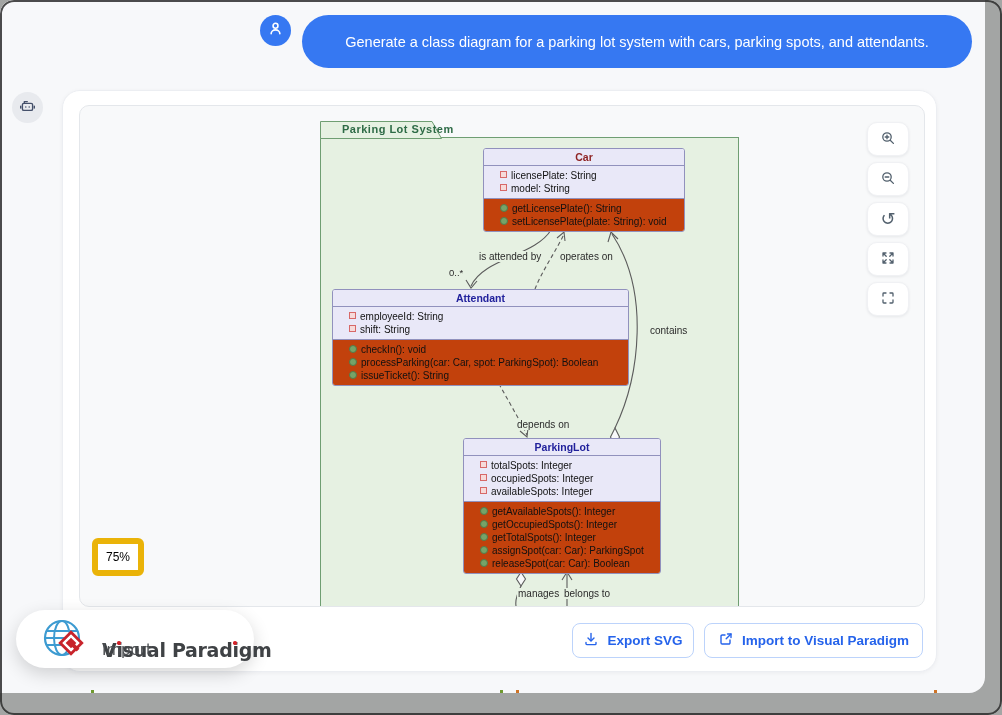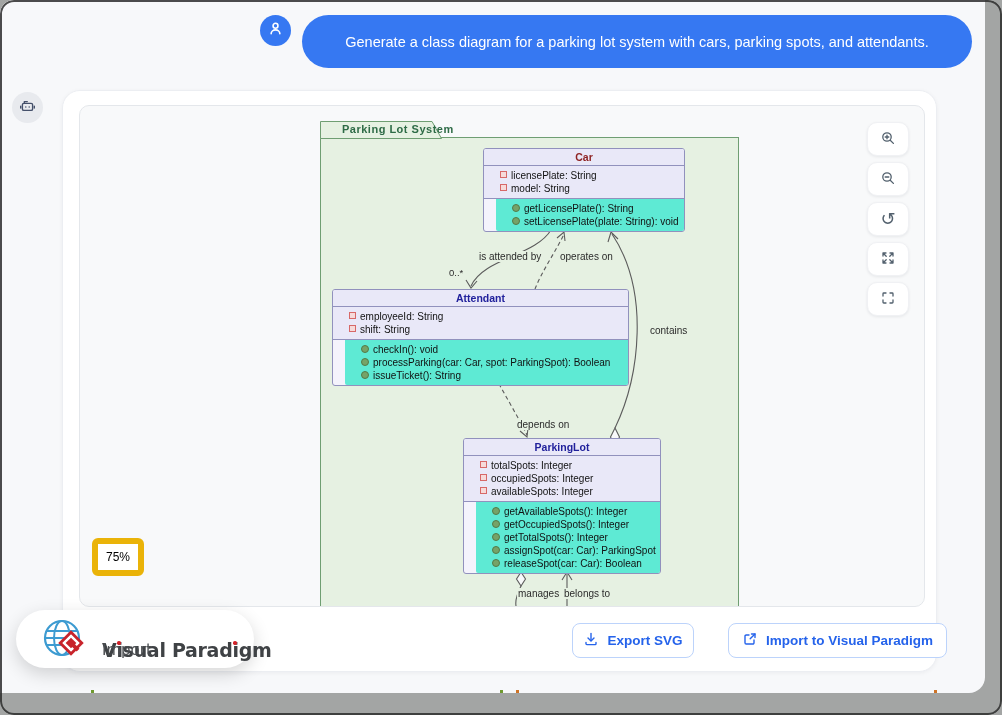--- a/index.html
+++ b/index.html
@@ -22,38 +22,38 @@
   .pkg-tab{position:absolute;left:240px;top:15px;width:124px;height:17px;z-index:2;}
   .pkg-tab-label{position:absolute;left:6px;top:2px;font-size:11px;font-weight:bold;color:#2e6b46;letter-spacing:.5px;white-space:nowrap;padding-left:16px;}
 
   .edges{position:absolute;left:0;top:0;z-index:2;}
   .rel-label{position:absolute;z-index:3;font-size:10px;color:#2b2b2b;background:#e6f1e2;padding:0 1px;white-space:nowrap;}
   .mult-label{position:absolute;z-index:3;font-size:9.5px;color:#2b2b2b;background:#e6f1e2;white-space:nowrap;}
 
   .class-box{position:absolute;z-index:4;border:1px solid #9191bd;border-radius:3px;background:#f4f3fc;font-size:10px;color:#111;}
   .class-title{height:16px;line-height:16px;text-align:center;font-weight:bold;font-size:10.5px;background:#e9e8f8;border-bottom:1px solid #9191bd;border-radius:2px 2px 0 0;}
   .class-attrs{background:#e9e8f8;border-bottom:1px solid #9191bd;padding:3px 0;}
-  .class-methods{background:#5eead4;padding:3px 0;border-radius:0 0 2px 2px;margin-left:12px;}
+  .class-methods{background:#c2410c;padding:3px 0;border-radius:0 0 2px 2px;}
   .member{height:13px;line-height:13px;padding-left:16px;white-space:nowrap;}
   .attr-icon{display:inline-block;width:5px;height:5px;border:1px solid #d76868;background:#f6dada;margin-right:4px;vertical-align:1px;}
   .method-icon{display:inline-block;width:6px;height:6px;border-radius:50%;border:1px solid #527a48;background:#76a368;margin-right:4px;vertical-align:0px;}
 
   .zoom-badge{position:absolute;left:12px;top:432px;width:40px;height:26px;background:#fff;border:6px solid #eab308;border-radius:6px;z-index:10;display:flex;align-items:center;justify-content:center;font-size:12px;color:#40485
 
 6;}
   .zoom-controls{position:absolute;left:787px;top:16px;z-index:10;}
   .zbtn{width:42px;height:34px;margin-bottom:6px;background:#fff;border:1px solid #f0f1f4;border-radius:10px;box-shadow:0 1px 3px rgba(16,24,40,.08);display:flex;align-items:center;justify-content:center;color:#52606d;cursor:pointer;}
   .zbtn svg{stroke:#52606d;fill:none;stroke-width:1.3;stroke-linecap:round;stroke-linejoin:round;}
   .zbtn .glyph{font-size:18px;line-height:16px;font-family:"DejaVu Sans",sans-serif;}
 
   .actions{position:absolute;left:0;top:532px;width:100%;height:36px;}
   .act-btn{position:absolute;height:35px;background:#fff;border:1px solid #bcd3fb;border-radius:8px;color:#2563eb;font-weight:bold;font-size:13.5px;display:flex;align-items:center;justify-content:center;gap:8px;cursor:pointer;font-family:"Liberation Sans",sans-serif;}
   .act-btn svg{stroke:#2563eb;fill:none;stroke-width:1.4;stroke-linecap:round;stroke-linejoin:round;}
   .btn-export{left:509px;width:122px;}
-  .btn-import{left:641px;width:219px;margin-left:24px;}
+  .btn-import{left:641px;width:219px;}
 
   
   .logo-pill{position:absolute;left:16px;top:610px;width:238px;height:58px;background:#fff;border-radius:29px;box-shadow:0 6px 18px rgba(0,0,0,.16);z-index:20;}
   .brand-text{position:absolute;left:86px;top:9px;font-size:19px;font-weight:bold;color:#3f4245;letter-spacing:-.3px;font-family:"DejaVu Sans",sans-serif;white-space:nowrap;margin-top:20px;}
   .brand-text .idot{position:relative;}
   .brand-text .idot::before{content:"";position:absolute;left:1px;top:2px;width:3.5px;height:3.5px;border-radius:50%;background:#d2232a;z-index:2;}
   .brand-sub{position:absolute;left:86px;top:31px;font-size:15px;color:#4c4f52;font-family:"DejaVu Sans",sans-serif;}
   .logo-mark{position:absolute;left:24px;top:7px;}
 
   .gray-right{position:absolute;left:985px;top:0;width:17px;height:715px;background:#a3a5a4;}

